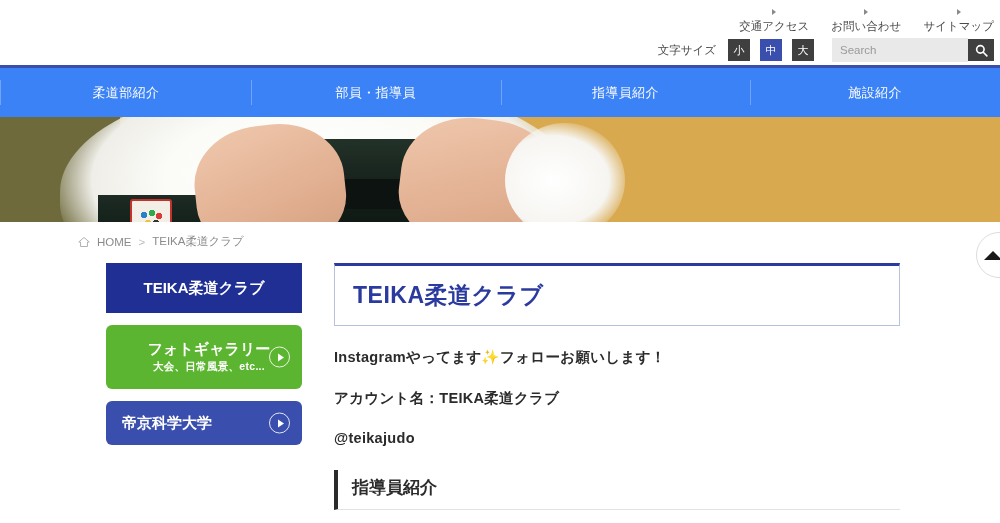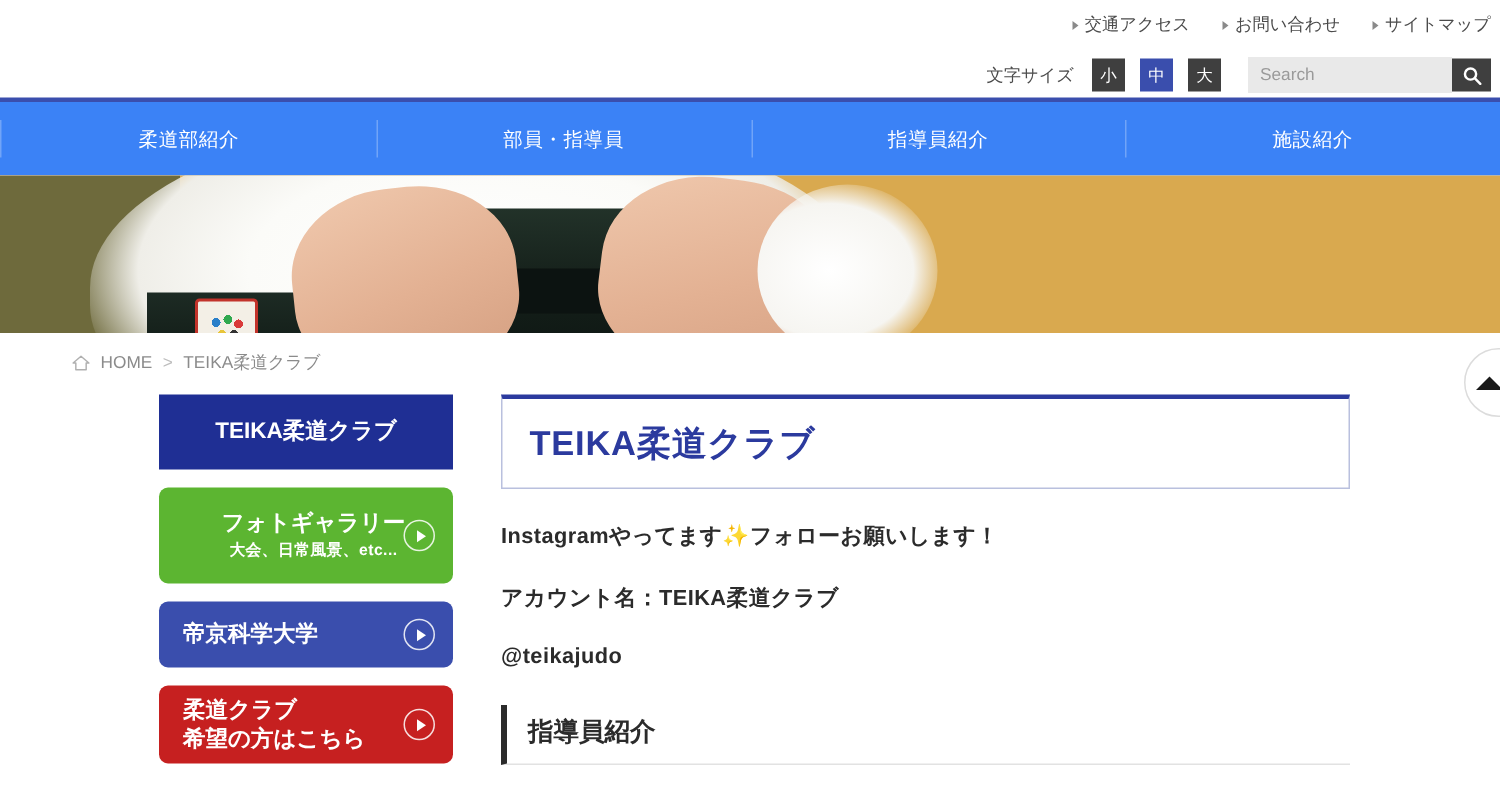--- a/index.html
+++ b/index.html
@@ -40,20 +40,21 @@
     position: absolute;
     right: 6px; top: 9px;
     display: flex; gap: 22px;
     font-size: 11.5px;
     color: #4b4b4b;
   }
   .util-links a {
     color: #4b4b4b; text-decoration: none;
     display: inline-flex; align-items: center; gap: 4px;
     white-space: nowrap;
+    flex-direction: column;
   }
   .tri-right {
     display: inline-block;
     width: 0; height: 0;
     border-left: 4px solid #8a8a8a;
     border-top: 3px solid transparent;
     border-bottom: 3px solid transparent;
   }
 
   .util-tools {
@@ -205,21 +206,21 @@
     left: 505px; top: 6px;
     width: 120px; height: 115px;
     background: radial-gradient(ellipse at 40% 50%, #ffffff 0%, #f6f5f1 55%, rgba(246,245,241,0) 78%);
     border-radius: 50%;
   }
 
   
   .content-area { position: relative; background: #fff; }
   .breadcrumb {
     display: flex; align-items: center; gap: 7px;
-    padding: 12px 0 0 48px;
+    padding: 12px 0 0 78px;
     font-size: 11.5px;
     color: #8b8b8b;
   }
   .breadcrumb a { color: #8b8b8b; text-decoration: none; }
   .crumb-sep { color: #bdbdbd; }
 
   .columns {
     display: flex;
     padding: 14px 0 0 106px;
     gap: 32px;
@@ -394,25 +395,20 @@
         <span class="b-title">フォトギャラリー</span>
         <span class="b-sub">大会、日常風景、etc...</span>
         <span class="arrow-circle"></span>
       </a>
 
       <a class="side-btn blue" href="#">
         <span class="b-title">帝京科学大学</span>
         <span class="arrow-circle"></span>
       </a>
 
-      <a class="side-btn red" href="#">
-        <span class="b-title" style="white-space:pre-line;">柔道クラブ
-希望の方はこちら</span>
-        <span class="arrow-circle"></span>
-      </a>
 
     </aside>
 
     <main class="main">
       <h1 class="page-title">TEIKA柔道クラブ</h1>
 
       <p class="body-line">
         <span>Instagramやってます</span><span class="sparkle">✨</span><span>フォローお願いします！</span>
       </p>
 

